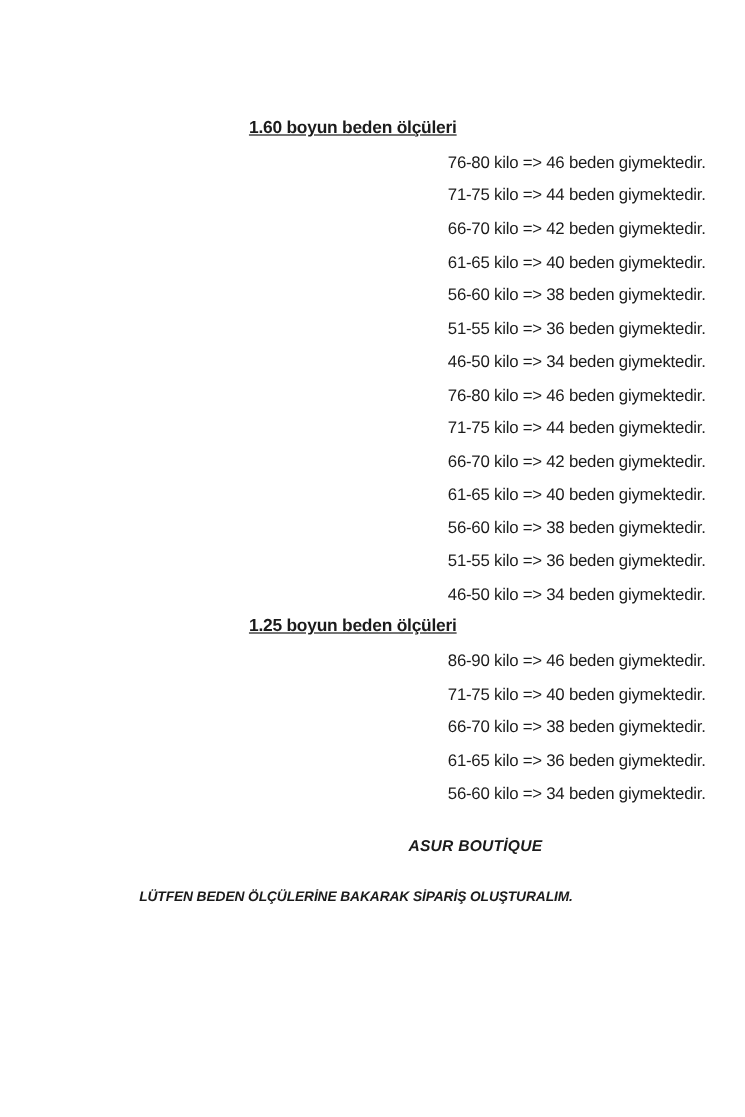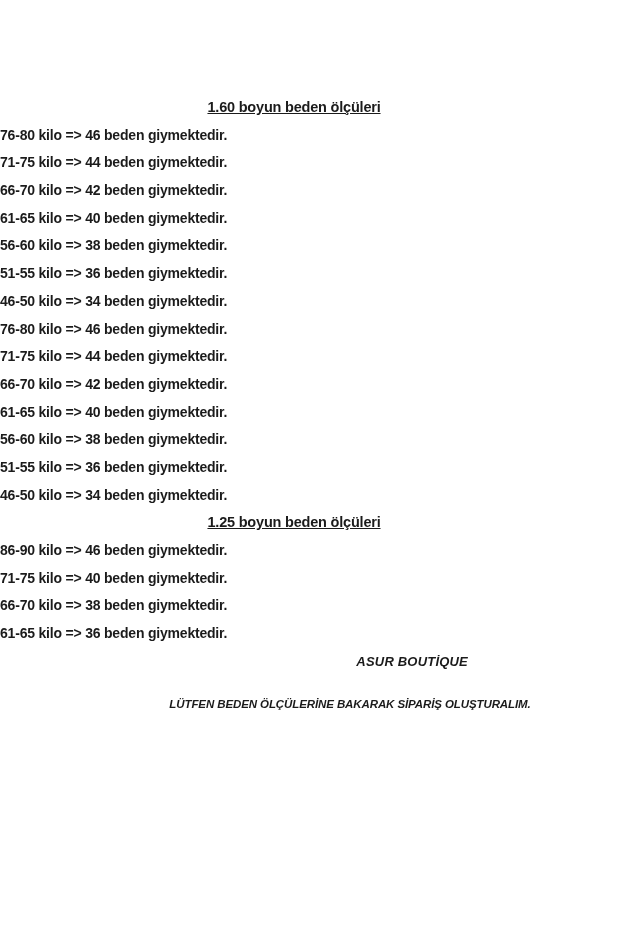--- a/index.html
+++ b/index.html
@@ -25,41 +25,40 @@
     text-align: center;
     font-size: 14.5px;
     font-weight: bold;
     text-decoration: underline;
     letter-spacing: -0.2px;
   }
   .line {
     margin: 0;
     height: 27.7px;
     line-height: 27.7px;
-    text-align: left;
+    text-align: right;
     font-size: 14px;
-    font-weight: bold;
+    font-weight: normal;
     letter-spacing: -0.2px;
   }
   .brand {
-    margin: 0;
+    margin: 16px;
     height: 27.7px;
     line-height: 27.7px;
     text-align: right;
     padding-right: 120px;
     font-size: 13px;
     font-weight: bold;
     font-style: italic;
     letter-spacing: 0.2px;
   }
   .note {
-    margin: 16px;
+    margin: 4px;
     height: 27.7px;
     line-height: 27.7px;
-    text-align: center;
     padding-left: 112px;
     font-size: 11.5px;
     font-weight: bold;
     font-style: italic;
     letter-spacing: -0.1px;
   }
 </style>
 </head>
 <body>
 
@@ -85,18 +84,19 @@
     <p class="line">51-55 kilo =&gt; 36 beden giymektedir.</p>
     <p class="line">46-50 kilo =&gt; 34 beden giymektedir.</p>
   </section>
 
   <section>
     <h2 class="heading">1.25 boyun beden ölçüleri</h2>
     <p class="line">86-90 kilo =&gt; 46 beden giymektedir.</p>
     <p class="line">71-75 kilo =&gt; 40 beden giymektedir.</p>
     <p class="line">66-70 kilo =&gt; 38 beden giymektedir.</p>
     <p class="line">61-65 kilo =&gt; 36 beden giymektedir.</p>
+    <p class="line">56-60 kilo =&gt; 34 beden giymektedir.</p>
   </section>
 
   <p class="brand">ASUR BOUTİQUE</p>
   <p class="note">LÜTFEN BEDEN ÖLÇÜLERİNE BAKARAK SİPARİŞ OLUŞTURALIM.</p>
 
 </div>
 
 </body></html>

